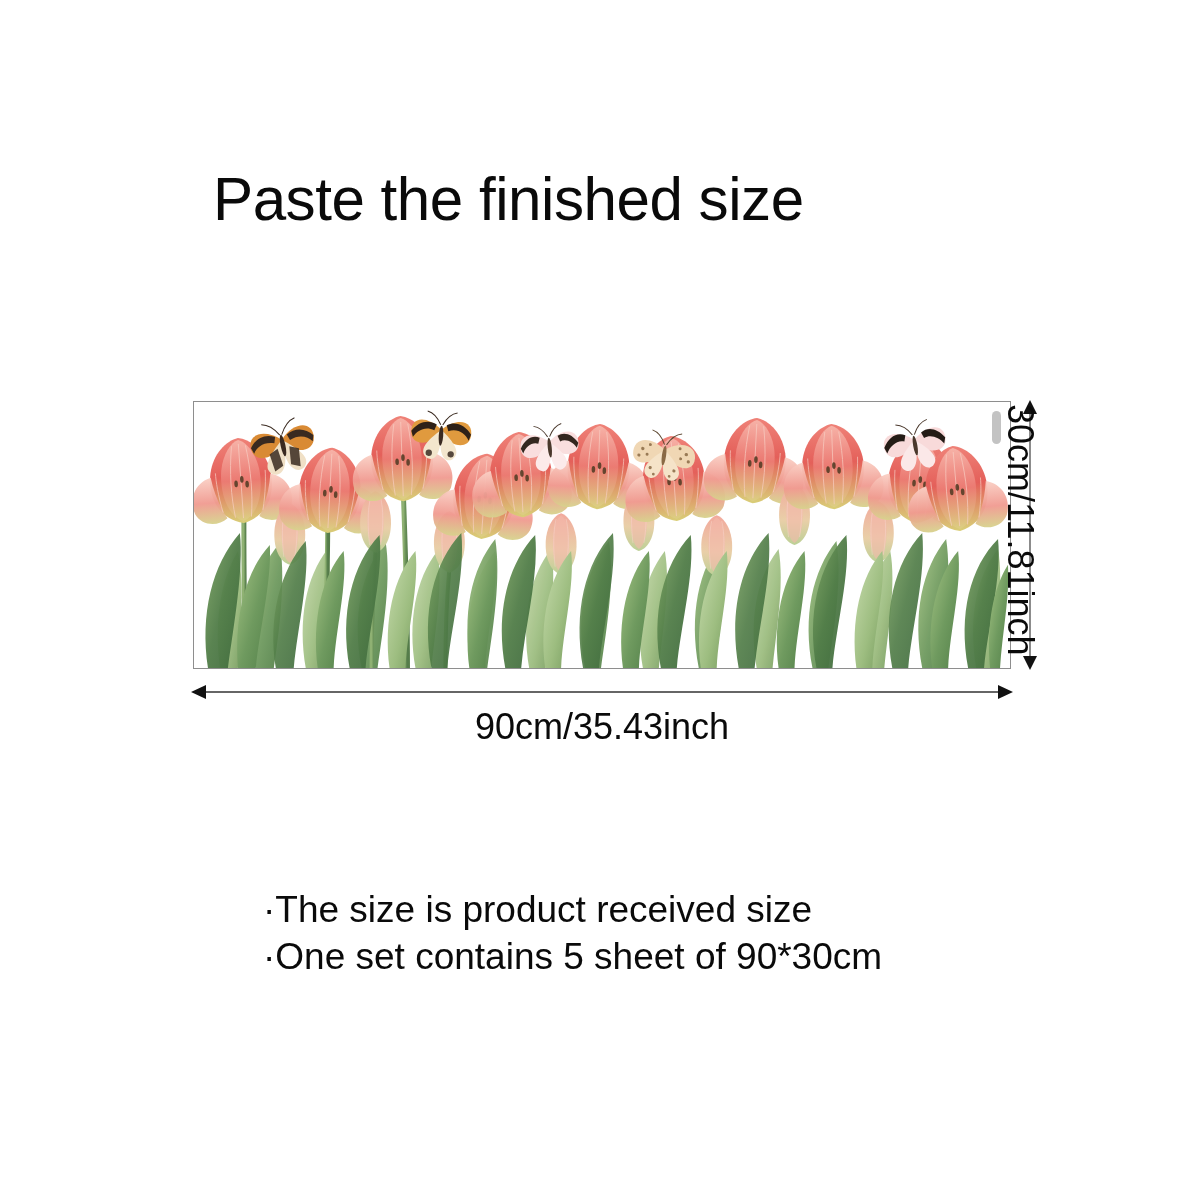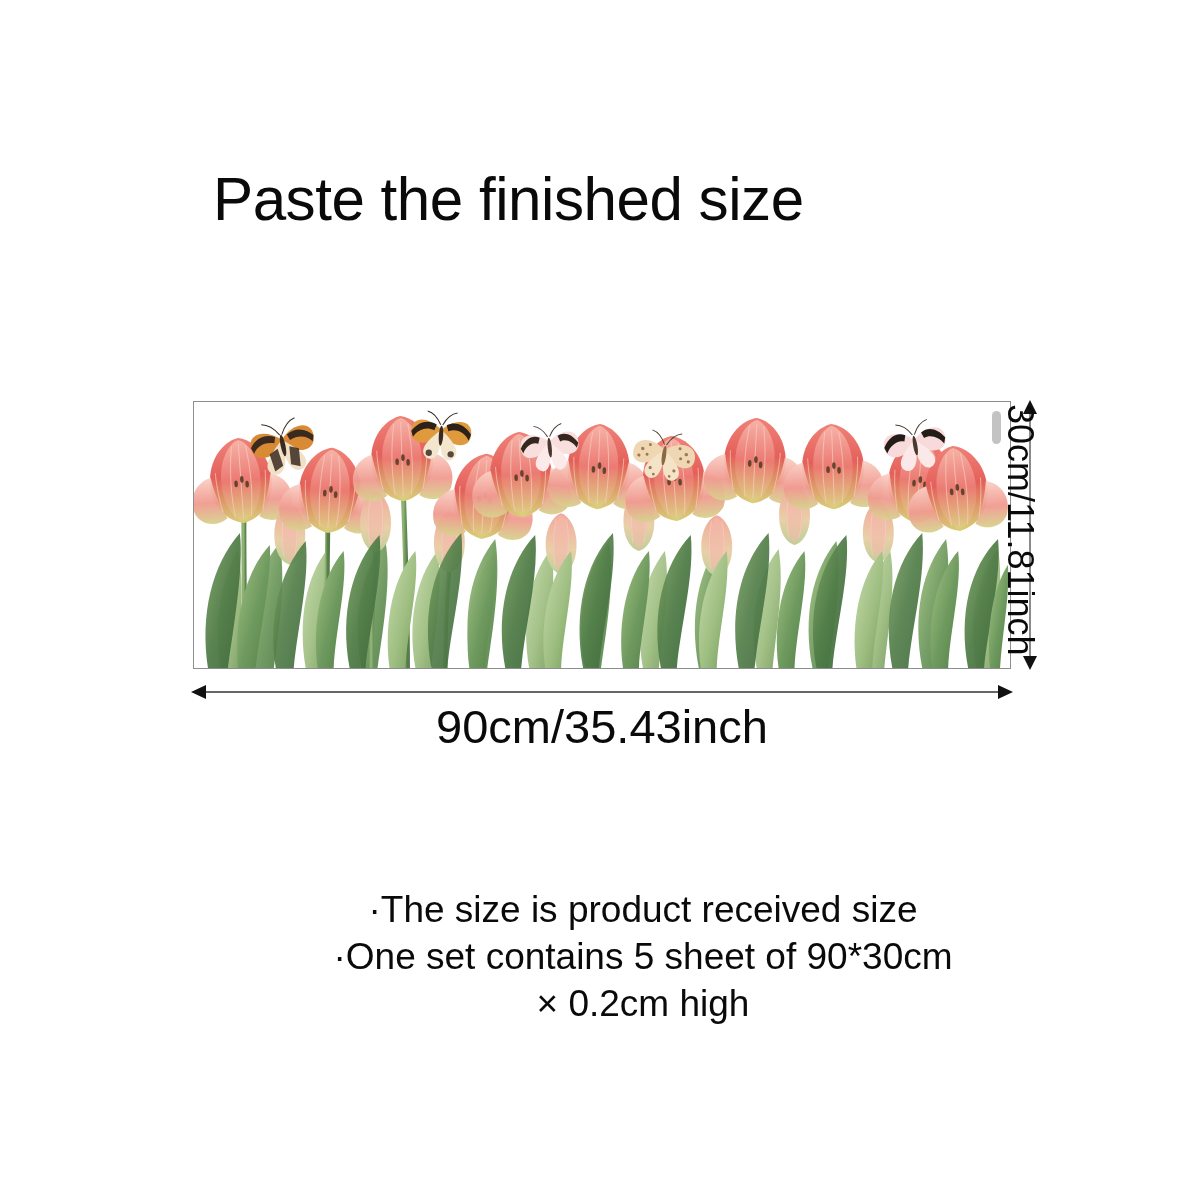--- a/index.html
+++ b/index.html
@@ -38,28 +38,28 @@
 
   .label-v{
     position:absolute;left:1040px;top:404px;
     width:268px;height:40px;
     font-size:36px;line-height:40px;white-space:nowrap;
     transform:rotate(90deg);transform-origin:left top;
     color:#0a0a0a;
   }
   .label-h{
     position:absolute;left:193px;top:707px;width:818px;
-    text-align:center;font-size:47px;line-height:40px;
+    text-align:center;font-size:36px;line-height:40px;
     white-space:nowrap;color:#0a0a0a;
   }
 
   
   .notes{
     position:absolute;left:263px;top:886px;width:760px;
-    font-size:37px;line-height:47px;color:#0a0a0a;text-align:center;
+    font-size:37px;line-height:47px;color:#0a0a0a;
   }
   .notes div{white-space:nowrap;}
   .notes .wrap{white-space:nowrap;}
 </style>
 </head>
 <body>
 
 <div id="stage">
 
   <div class="title">Paste the finished size</div>
@@ -348,16 +348,15 @@
       <line x1="14" y1="14" x2="814" y2="14" stroke="#333333" stroke-width="1.4"></line>
       <path d="M3,14 L18,7 L18,21 Z" fill="#111111"></path>
       <path d="M825,14 L810,7 L810,21 Z" fill="#111111"></path>
     </svg>
   </div>
   <div class="label-h">90cm/35.43inch</div>
 
   <div class="notes">
     <div>·The size is product received size</div>
     <div>·One set contains 5 sheet of 90*30cm</div>
-    <div class="wrap">× 0.2cm high</div>
   </div>
 
 </div>
 
 </body></html>

